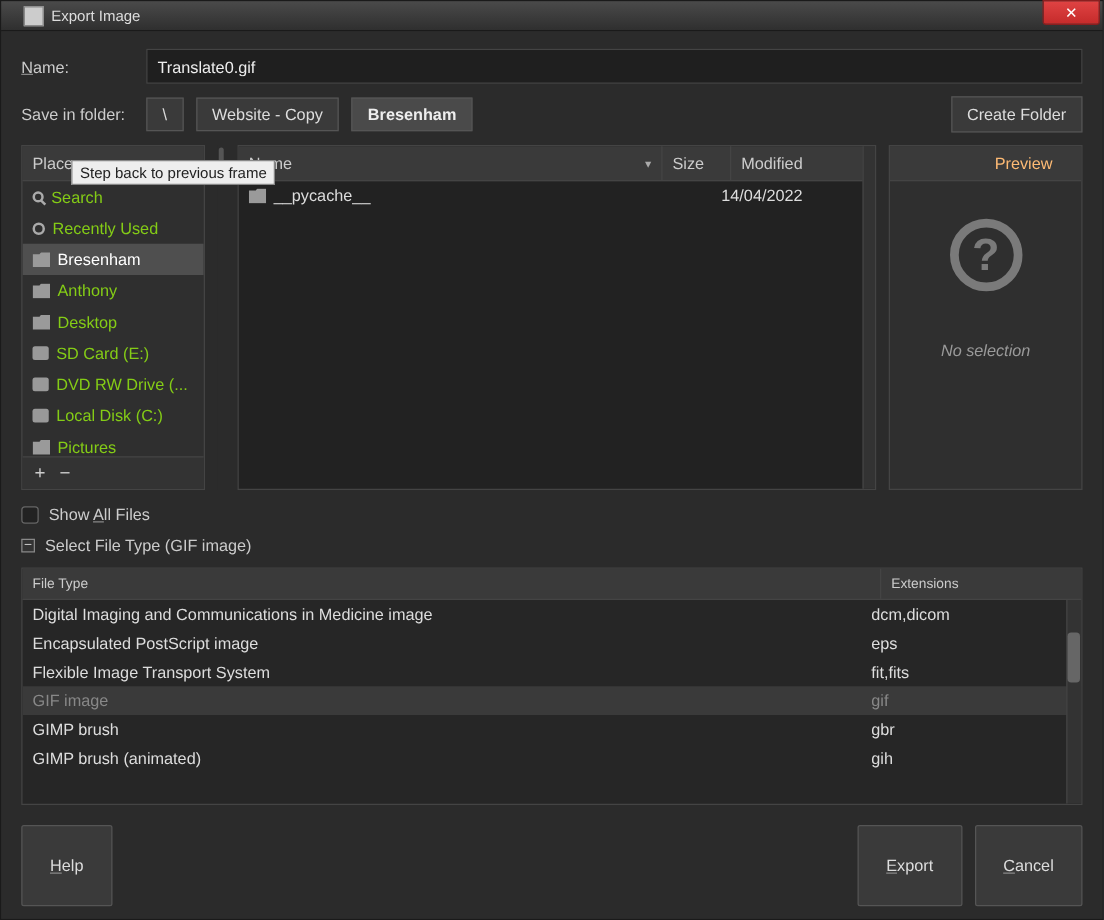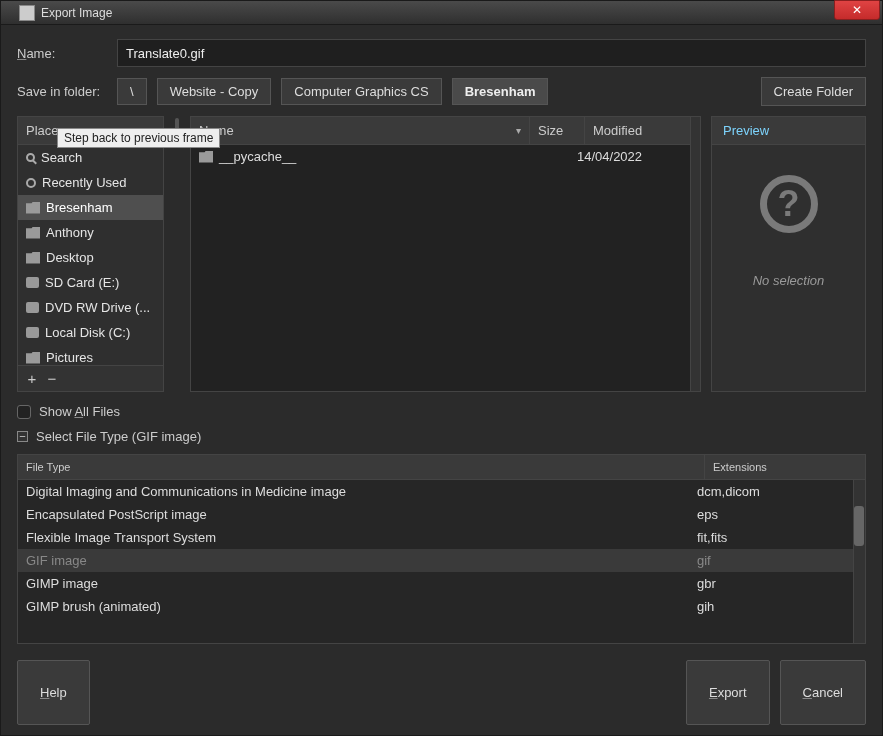--- a/index.html
+++ b/index.html
@@ -15,21 +15,21 @@
   .name-input { flex:1; background:#1f1f1f; border:1px solid #444; color:#eee; padding:5px 8px; font-size:13px; height:28px; }
 
   .crumb-btn { background:#3a3a3a; border:1px solid #555; color:#ddd; padding:5px 12px; font-size:13px; cursor:pointer; }
   .crumb-btn.active { background:#4a4a4a; font-weight:600; color:#eee; }
   .create-folder { margin-left:auto; background:#3a3a3a; border:1px solid #555; color:#ddd; padding:6px 12px; font-size:13px; cursor:pointer;}
 
   .mid { display:flex; gap:10px; }
   .places-pane { width: 147px; display:flex; flex-direction:column; border:1px solid #444; background:#2f2f2f; }
   .places-header { background:#3a3a3a; padding:6px 8px; font-size:13px; color:#ccc; border-bottom:1px solid #444; }
   .places-list { flex:1; overflow:hidden; }
-  .place-item { display:flex; align-items:center; gap:6px; padding:5px 8px; font-size:13px; color:#e5e5e5; cursor:pointer; }
+  .place-item { display:flex; align-items:center; gap:6px; padding:5px 8px; font-size:13px; color:#84cc16; cursor:pointer; }
   .place-item.selected { background:#4f4f4f; color:#fff; }
   .place-icn { width:14px; height:12px; display:inline-block; }
   .ic-folder { background:#9a9a9a; clip-path: polygon(0 15%, 40% 15%, 50% 0, 100% 0, 100% 100%, 0 100%); }
   .ic-search { border:2px solid #aaa; border-radius:50%; width:9px; height:9px; position:relative;}
   .ic-search::after { content:""; position:absolute; width:5px; height:2px; background:#aaa; transform:rotate(45deg); bottom:-3px; right:-4px;}
   .ic-clock { border:2px solid #aaa; border-radius:50%; width:10px; height:10px; position:relative;}
   .ic-disk { width:13px; height:11px; background:#999; border-radius:2px; }
   .places-footer { display:flex; gap:4px; padding:4px 6px; border-top:1px solid #444; background:#333;}
   .pf-btn { color:#ccc; font-size:15px; cursor:pointer; width:16px; text-align:center; }
 
@@ -45,21 +45,21 @@
   .files-body { flex:1; overflow:hidden; }
   .file-row { display:flex; padding:4px 8px; font-size:13px; color:#ddd; align-items:center; cursor:pointer;}
   .fr-name { flex:1; display:flex; align-items:center; gap:6px;}
   .fr-size { width:55px; }
   .fr-mod { width:115px; }
   .scroll-stub { position:absolute; right:0; top:0; bottom:0; width:10px; background:#333; border-left:1px solid #444;}
 
   .tooltip { position:absolute; background:#eee; color:#222; font-size:12px; padding:2px 6px; border:1px solid #888; z-index:50; }
 
   .preview-pane { width:155px; border:1px solid #444; background:#2f2f2f; display:flex; flex-direction:column; }
-  .preview-header { background:#3a3a3a; padding:6px 11px; font-size:13px; color:#7dd3fc; border-bottom:1px solid #444;}
+  .preview-header { background:#3a3a3a; padding:6px 23px; font-size:13px; color:#fdba74; border-bottom:1px solid #444;text-align:right;}
   .preview-body { flex:1; display:flex; flex-direction:column; align-items:center; justify-content:flex-start; padding-top:30px; gap:40px;}
   .q-icon { width:58px; height:58px; border:7px solid #7a7a7a; border-radius:50%; display:flex; align-items:center; justify-content:center; color:#7a7a7a; font-size:36px; font-weight:700;}
   .no-sel { color:#9a9a9a; font-style:italic; font-size:13px;}
 
   .check-row { display:flex; align-items:center; gap:8px; padding-top:2px;}
   .chk { width:14px; height:14px; border:1px solid #666; background:#222; border-radius:3px; cursor:pointer;}
   .expander { display:flex; align-items:center; gap:8px; cursor:pointer;}
   .exp-icon { width:11px; height:11px; border:1px solid #888; display:flex; align-items:center; justify-content:center; font-size:11px; line-height:1; color:#ccc; background:#333;}
 
   .filetype-pane { border:1px solid #444; background:#262626; display:flex; flex-direction:column; height:190px; }
@@ -92,21 +92,20 @@
 
     <div class="row">
       <span style="width:90px"><span class="label-u">N</span>ame:</span>
       <input class="name-input" value="Translate0.gif" style="">
     </div>
 
     <div class="row">
       <span style="width:90px">Save in folder:</span>
       <button class="crumb-btn">\</button>
       <button class="crumb-btn">Website - Copy</button>
-      <button class="crumb-btn">Computer Graphics CS</button>
       <button class="crumb-btn active">Bresenham</button>
       <button class="create-folder">Create Folder</button>
     </div>
 
     <div class="mid" style="height:276px; position:relative;">
 
       <div class="places-pane">
         <div class="places-header">Places</div>
         <div class="places-list">
           <div class="place-item">
@@ -215,21 +214,21 @@
           </div>
         <div class="ft-row">
             <div class="ftr-name">Flexible Image Transport System</div>
             <div class="ftr-ext">fit,fits</div>
           </div>
         <div class="ft-row sel">
             <div class="ftr-name">GIF image</div>
             <div class="ftr-ext">gif</div>
           </div>
         <div class="ft-row">
-            <div class="ftr-name">GIMP image</div>
+            <div class="ftr-name">GIMP brush</div>
             <div class="ftr-ext">gbr</div>
           </div>
         <div class="ft-row">
             <div class="ftr-name">GIMP brush (animated)</div>
             <div class="ftr-ext">gih</div>
           </div>
         <div class="ft-scroll"></div>
         <div class="ft-thumb"></div>
       </div>
     </div>

